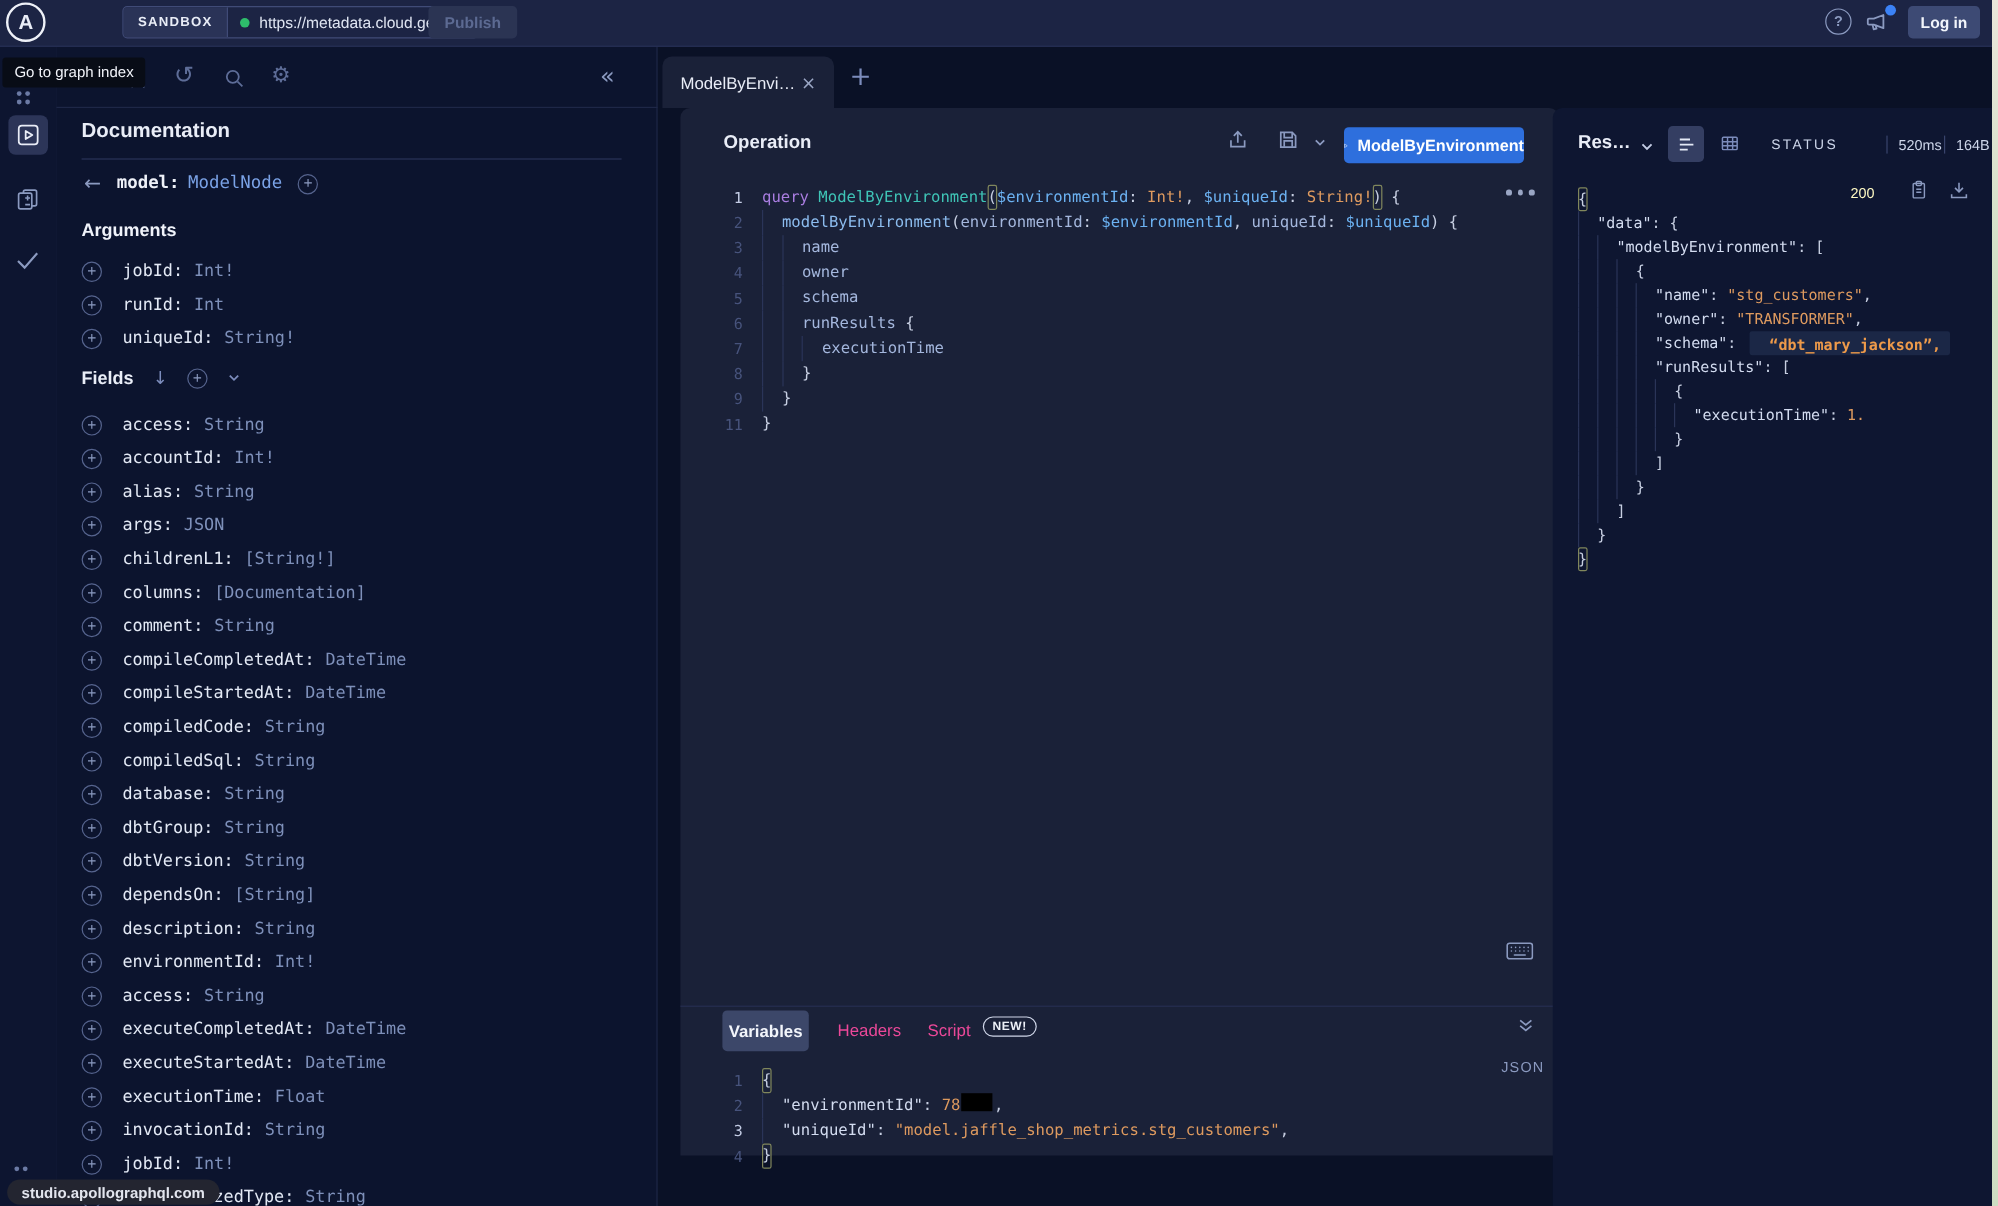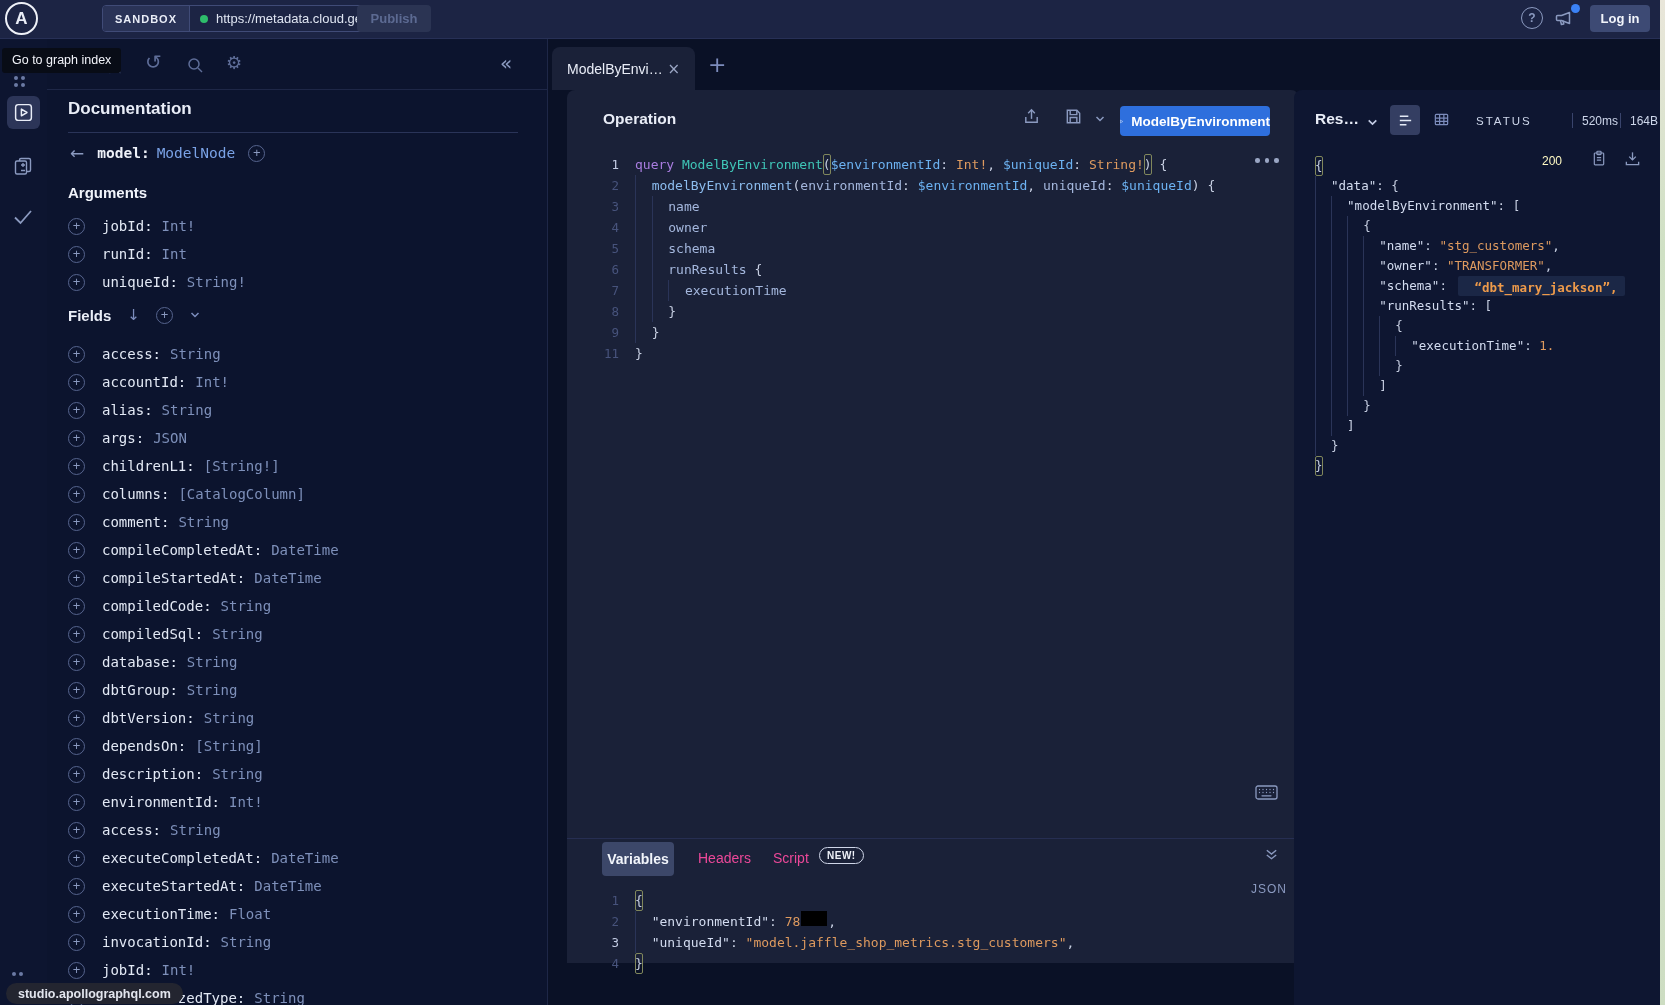--- a/index.html
+++ b/index.html
@@ -254,21 +254,21 @@
         <span class="doc-type">JSON</span>
       </div>
       <div class="doc-row">
         <span class="plus-circle">+</span>
         <span class="doc-name">childrenL1:</span>
         <span class="doc-type">[String!]</span>
       </div>
       <div class="doc-row">
         <span class="plus-circle">+</span>
         <span class="doc-name">columns:</span>
-        <span class="doc-type">[CatalogColumn]</span>
+        <span class="doc-type">[Documentation]</span>
       </div>
       <div class="doc-row">
         <span class="plus-circle">+</span>
         <span class="doc-name">comment:</span>
         <span class="doc-type">String</span>
       </div>
       <div class="doc-row">
         <span class="plus-circle">+</span>
         <span class="doc-name">compileCompletedAt:</span>
         <span class="doc-type">DateTime</span>

